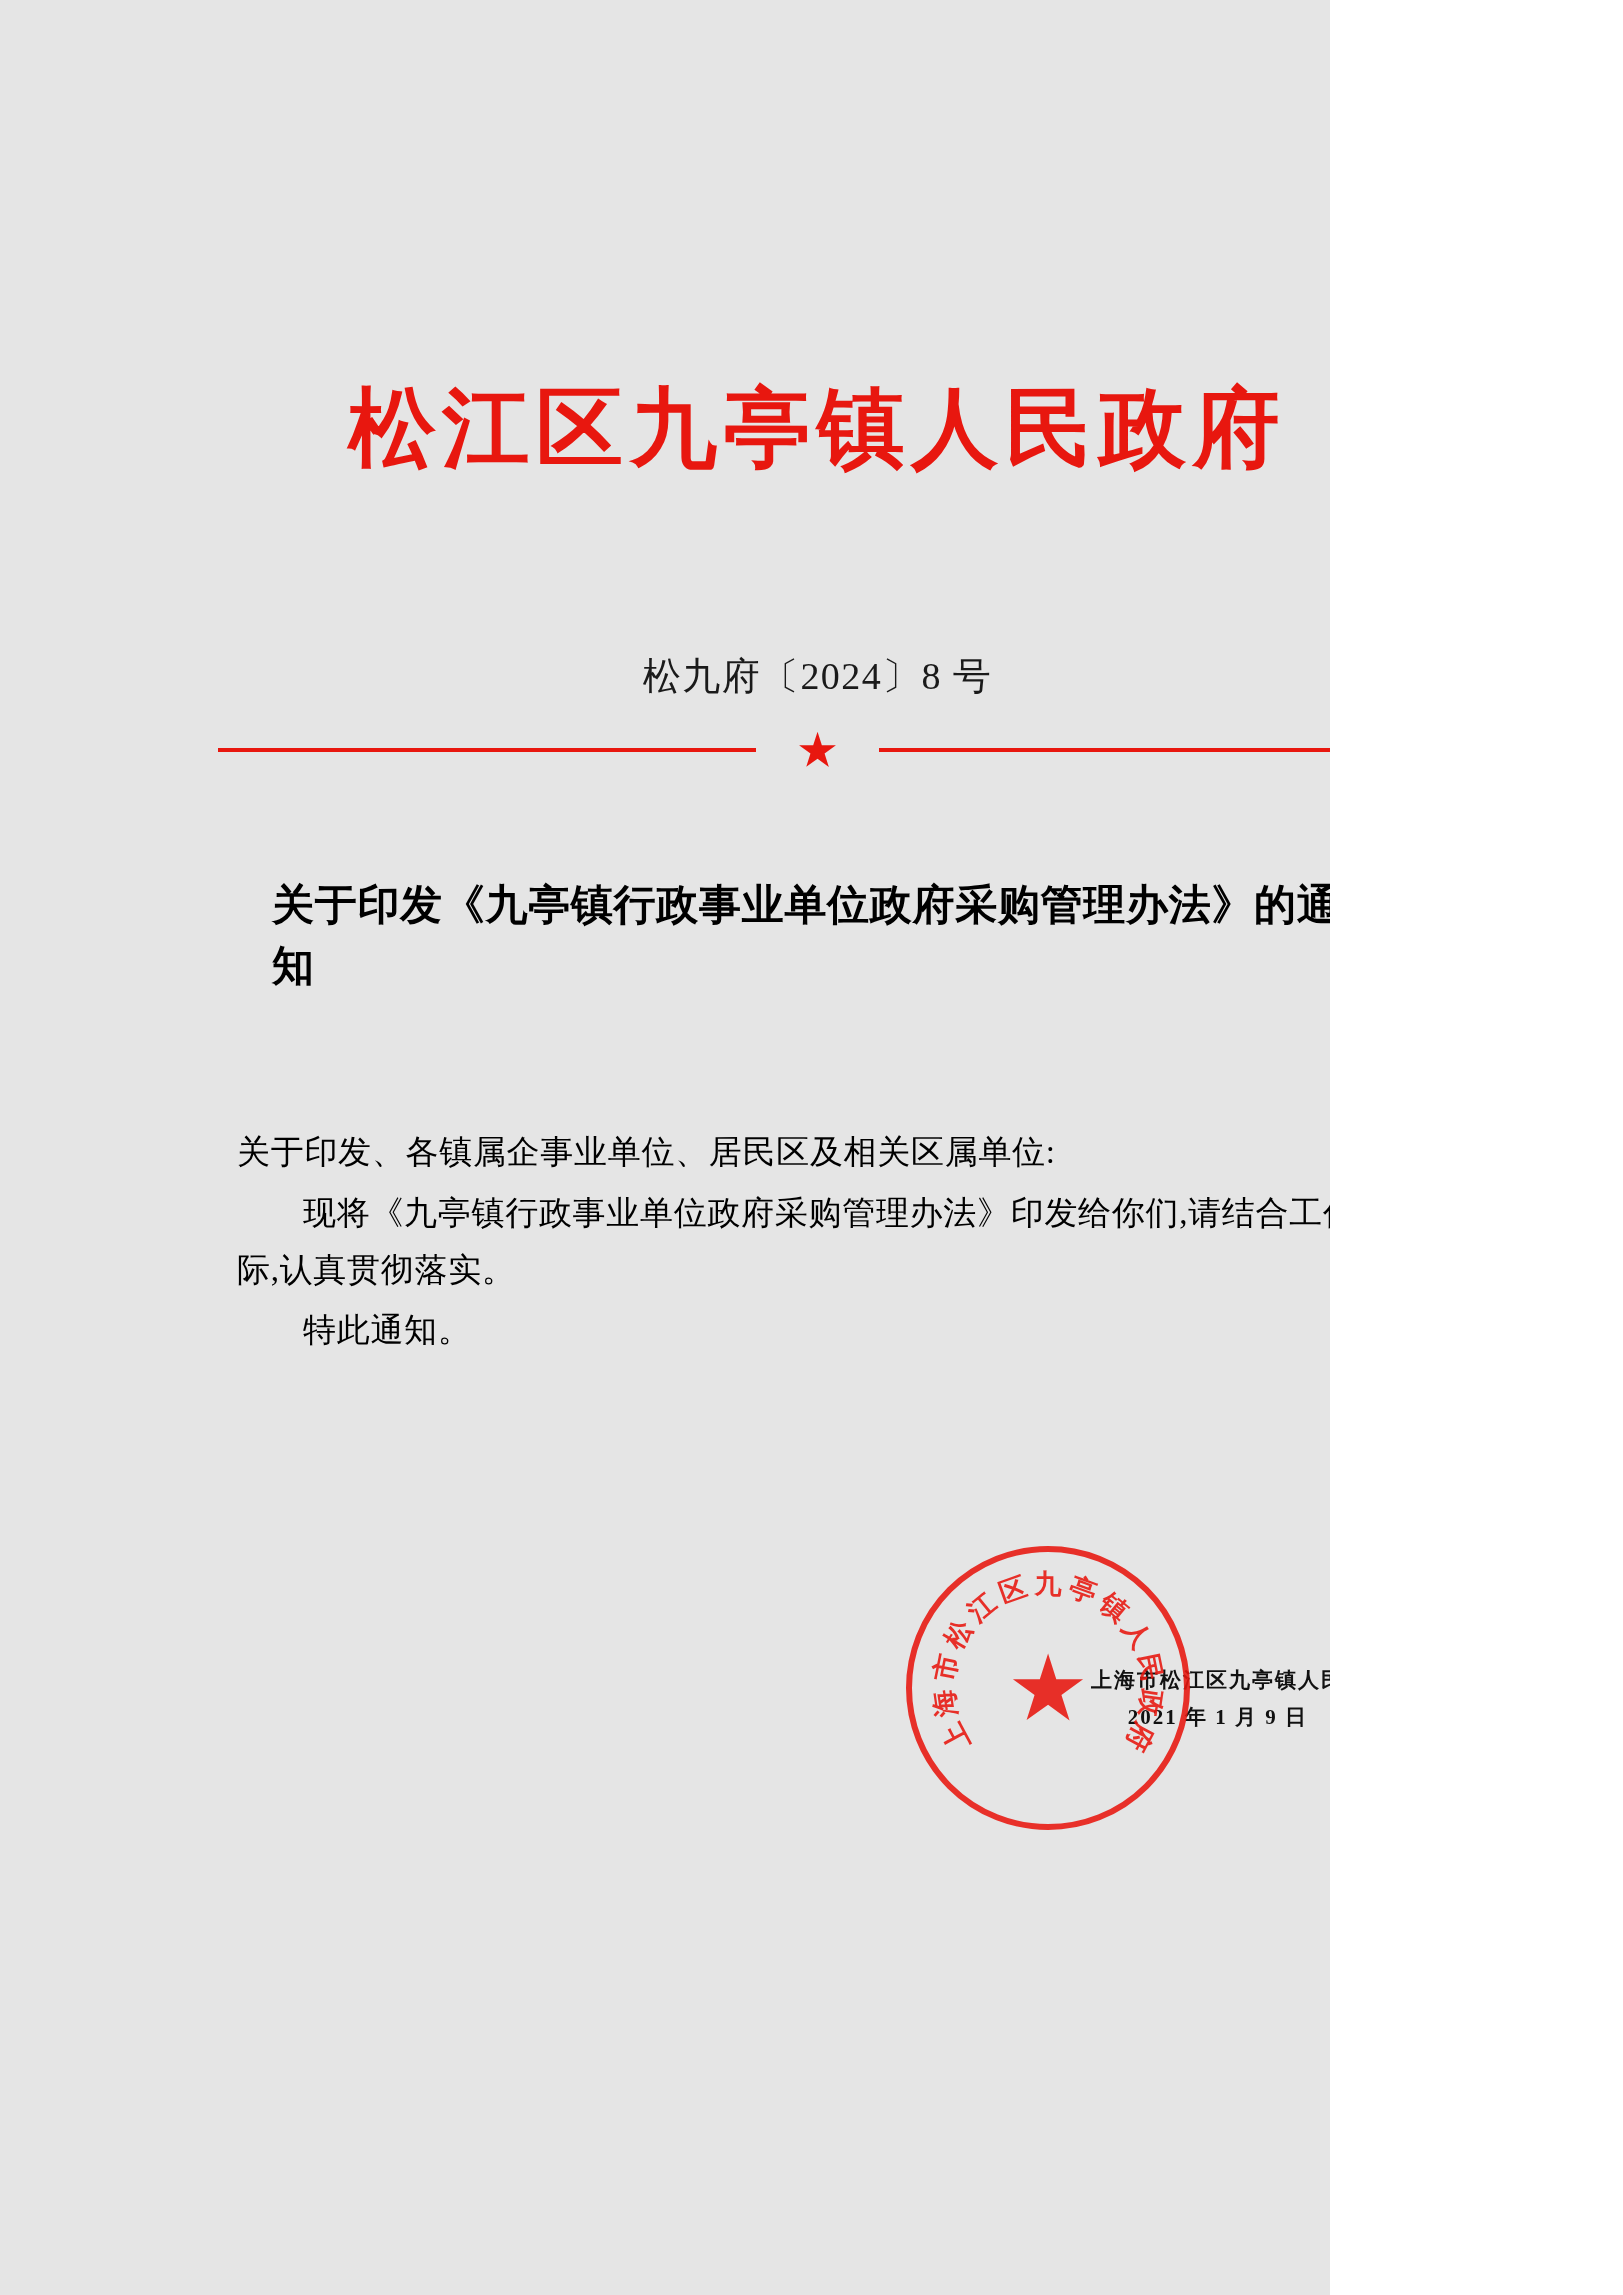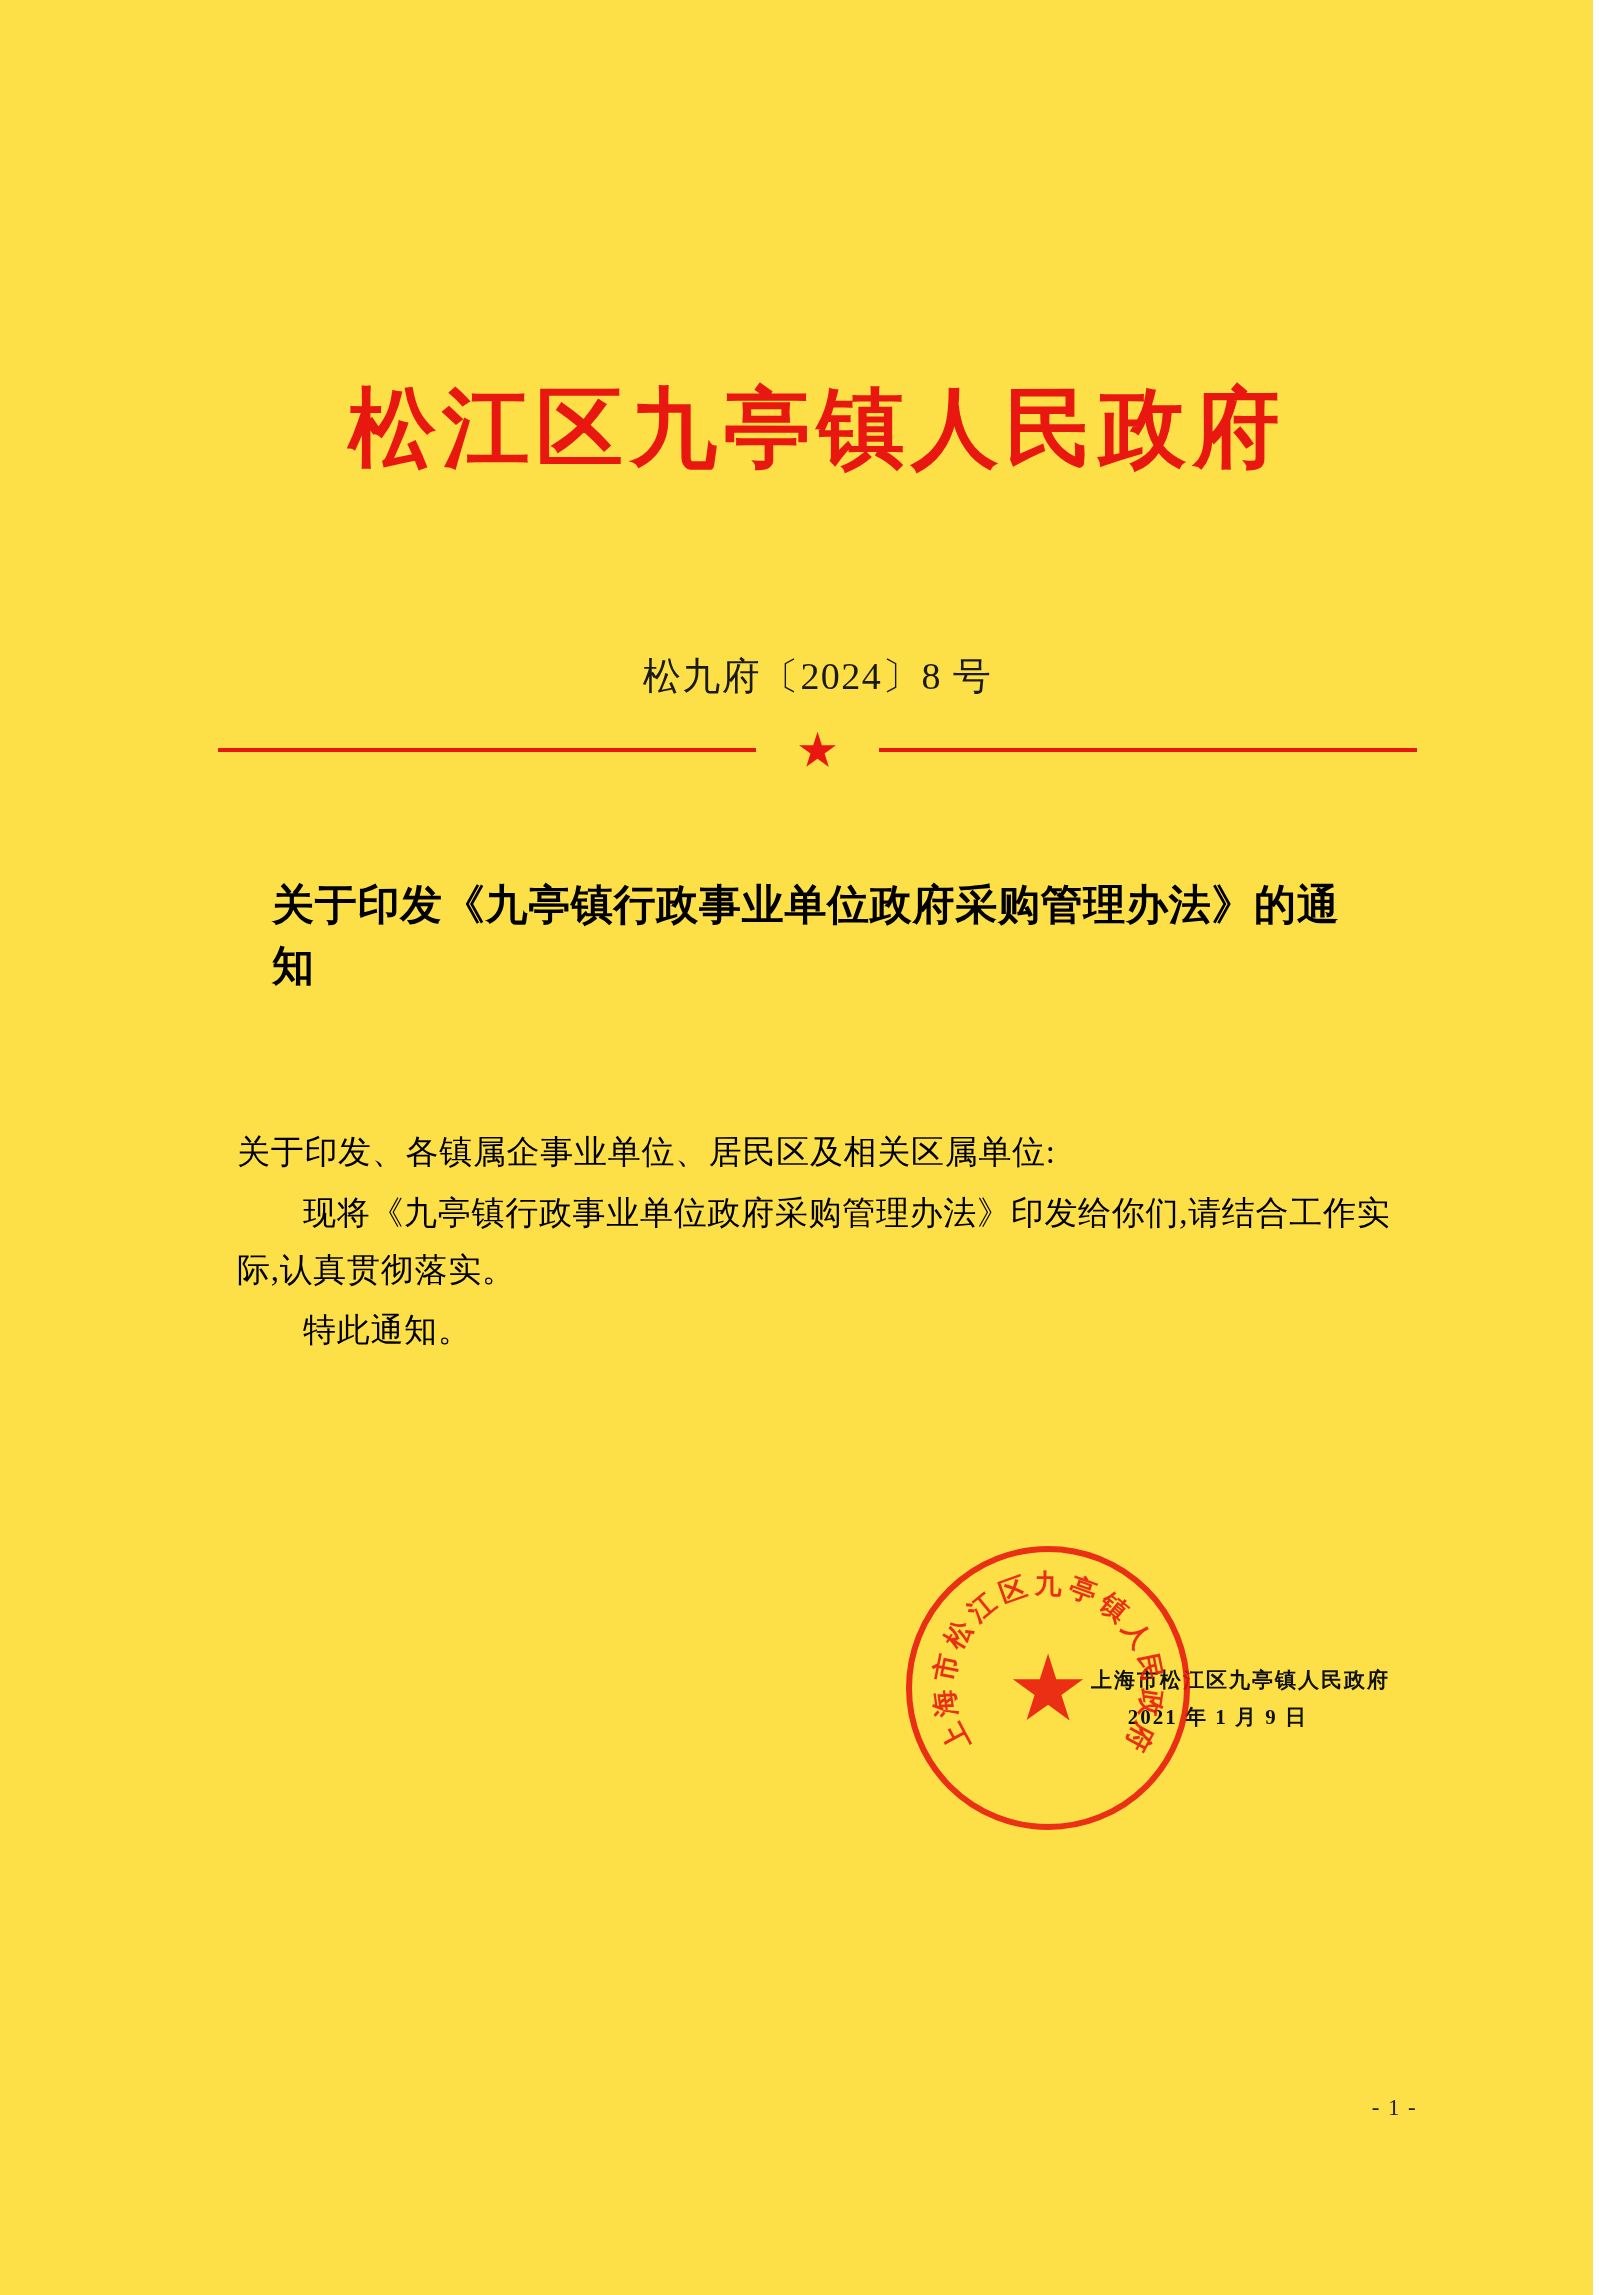--- a/index.html
+++ b/index.html
@@ -6,23 +6,23 @@
     margin: 0;
     padding: 0;
     background: #ffffff;
   }
   body {
     font-family: "Liberation Serif", "DejaVu Serif", serif;
     color: #000000;
   }
   .page {
     position: relative;
-    width: 1593px;
+    width: 1330px;
     height: 2295px;
-    background: #fde047;
+    background: #e5e5e5;
     overflow: hidden;
   }
   .doc-inner {
     position: absolute;
     left: 218px;
     top: 0;
     width: 1199px;
     height: 2295px;
   }
 

